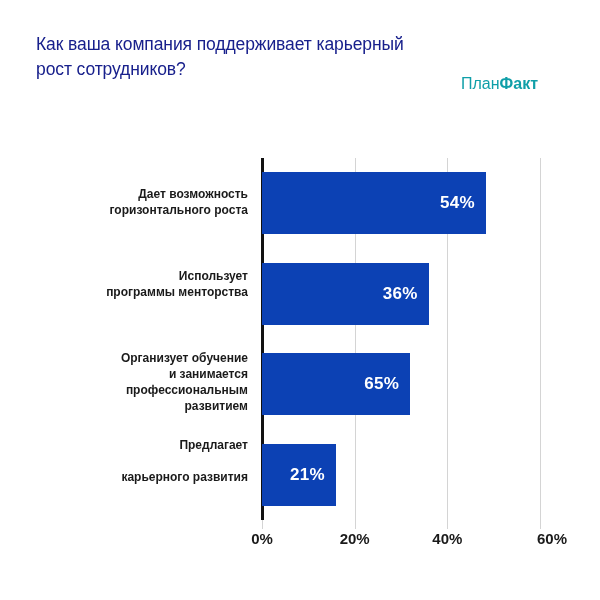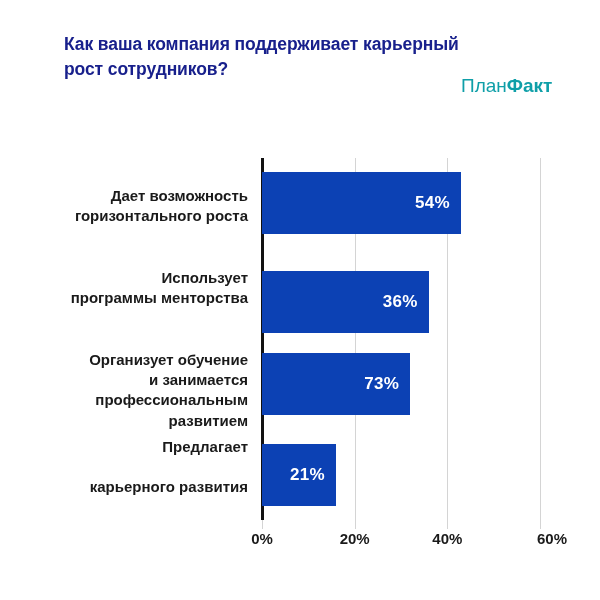--- a/index.html
+++ b/index.html
@@ -26,25 +26,24 @@
     left: 0; top: 0;
     width: 600px;
     height: 140px;
   }
   .title {
     position: absolute;
     left: 36px;
     top: 32px;
     width: 400px;
     font-size: 17.5px;
-    font-weight: bold;
+    font-weight: normal;
     line-height: 1.42;
     color: #18208c;
     letter-spacing: -0.1px;
-    margin-left: 28px;
   }
   .subtitle {
     position: absolute;
     left: 36px;
     top: 92px;
     width: 400px;
     font-size: 12.5px;
     font-weight: normal;
     line-height: 1.3;
     color: #1b2590;
@@ -70,21 +69,21 @@
     line-height: 1.36;
     color: #1f51c4;
     letter-spacing: 0.2px;
     white-space: nowrap;
     padding-top: 1px;
   }
   .logo-planfact {
     position: absolute;
     left: 461px;
     top: 76px;
-    font-size: 19px;
+    font-size: 16px;
     line-height: 1;
     color: #0f9fa8;
     white-space: nowrap;
   }
   .logo-planfact .pf-light { font-weight: normal; }
   .logo-planfact .pf-bold { font-weight: bold; }
 
   
   .chart {
     position: absolute;
@@ -136,21 +135,21 @@
     line-height: 62px;
     font-size: 17px;
     font-weight: bold;
     color: #ffffff;
     letter-spacing: 0.3px;
   }
   .cat-label {
     position: absolute;
     right: 352px;   
     text-align: right;
-    font-size: 15px;
+    font-size: 12px;
     font-weight: bold;
     line-height: 1.34;
     color: #1a1a1a;
     width: 230px;
   }
   .xtick {
     position: absolute;
     top: 390px;
     font-size: 15px;
     font-weight: bold;
@@ -194,32 +193,32 @@
         <div class="xtick" style="left: 262px;">0%</div>
         <div class="xtick-mark" style="left: 354.667px;"></div>
         <div class="xtick" style="left: 354.667px;">20%</div>
         <div class="xtick-mark" style="left: 447.333px;"></div>
         <div class="xtick" style="left: 447.333px;">40%</div>
         <div class="xtick-mark" style="left: 540px;"></div>
         <div class="xtick" style="left: 540px; margin-left: 12px;">60%</div>
       </div>
     <div id="bars-layer">
         <div class="bar-row" style="top: 32.25px; left: 262px; width: 278px;">
-          <div class="bar" style="width: 199px; background: rgb(12, 65, 180);">
+          <div class="bar" style="width: 224px; background: rgb(12, 65, 180);">
             <div class="bar-value" style="color: rgb(255, 255, 255);">54%</div>
           </div>
         </div>
         <div class="bar-row" style="top: 122.75px; left: 262px; width: 278px;">
-          <div class="bar" style="width: 166.8px; background: rgb(12, 65, 180); margin-top: 8px;">
+          <div class="bar" style="width: 166.8px; background: rgb(12, 65, 180);">
             <div class="bar-value" style="color: rgb(255, 255, 255);">36%</div>
           </div>
         </div>
         <div class="bar-row" style="top: 213.25px; left: 262px; width: 278px;">
           <div class="bar" style="width: 148.267px; background: rgb(12, 65, 180);">
-            <div class="bar-value" style="color: rgb(255, 255, 255);">73%</div>
+            <div class="bar-value" style="color: rgb(255, 255, 255);">65%</div>
           </div>
         </div>
         <div class="bar-row" style="top: 303.75px; left: 262px; width: 278px;">
           <div class="bar" style="width: 74px; background: rgb(12, 65, 180);">
             <div class="bar-value" style="color: rgb(255, 255, 255);">21%</div>
           </div>
         </div>
       </div>
     <div id="labels-layer">
         <div class="cat-label" style="top: 46.25px;"><span>Дает возможность</span><br><span>горизонтального роста</span></div>

